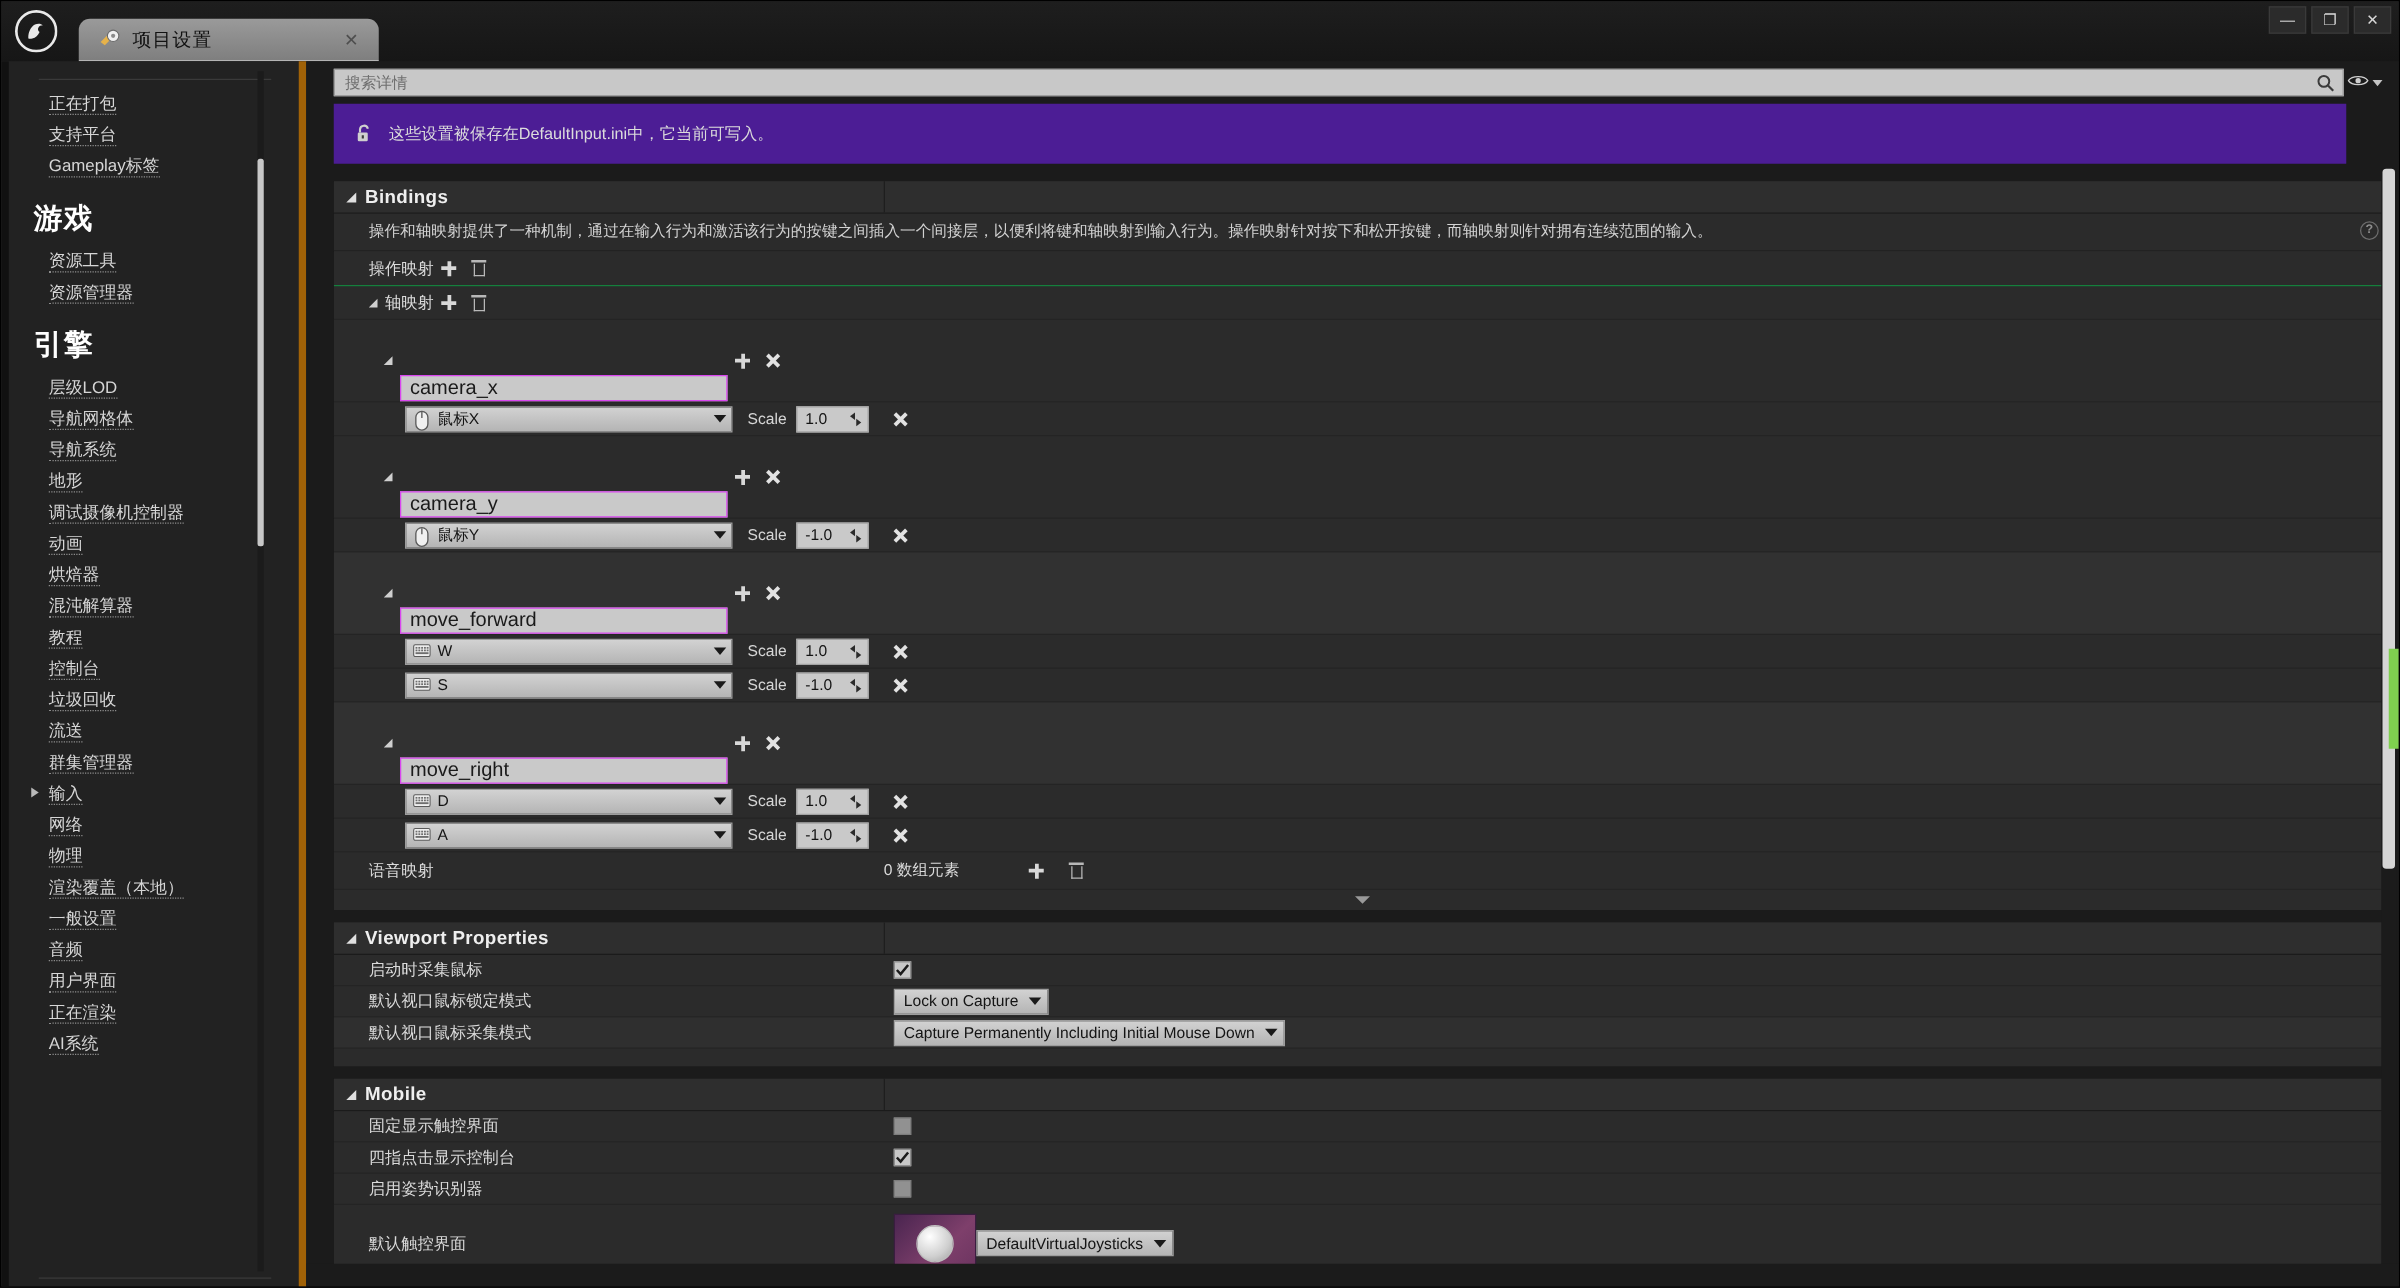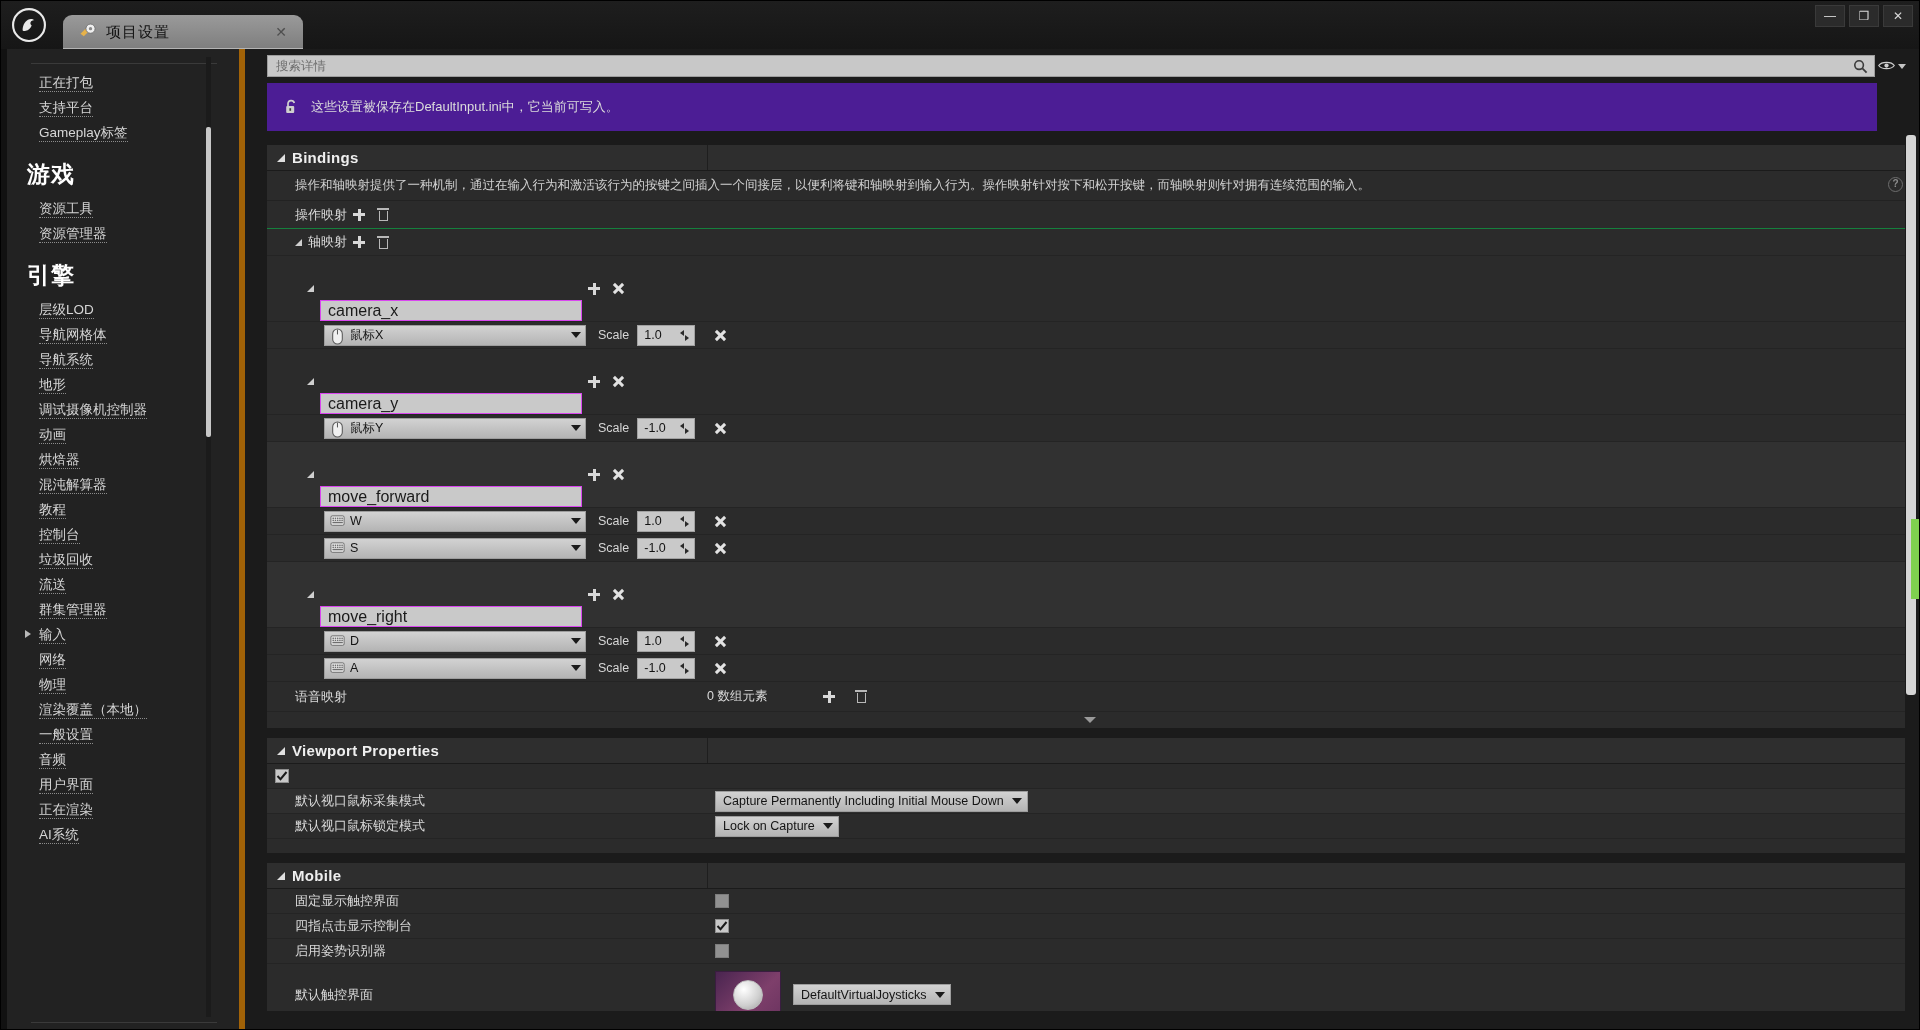--- a/index.html
+++ b/index.html
@@ -982,44 +982,45 @@
           </div>
         </div>
 
         <div class="section">
           <div class="sec-head">
             <span class="tri"></span>
             <span class="sec-title">Viewport Properties</span>
           </div>
 
           <div class="kv-row">
+            <span class="kv-key">启动时采集鼠标</span>
             <span class="kv-val">
               <span class="chk">
                 <svg viewBox="0 0 12 12">
                     <path d="M1.5 6 L4.5 9.2 L10.5 2" fill="none" stroke="#1b1b1b" stroke-width="2"></path>
                   </svg>
               </span>
             </span>
           </div>
 
+          <div class="kv-row">
+            <span class="kv-key">默认视口鼠标锁定模式</span>
+            <span class="kv-val">
+              <span class="wide-combo">
+                <span>Lock on Capture</span>
+                <span class="arrow" style="width:0;height:0;border-left:5px solid transparent;border-right:5px solid transparent;border-top:6px solid #1a1a1a;"></span>
+              </span>
+            </span>
+          </div>
+
           <div class="kv-row alt">
             <span class="kv-key">默认视口鼠标采集模式</span>
             <span class="kv-val">
               <span class="wide-combo">
                 <span>Capture Permanently Including Initial Mouse Down</span>
-                <span class="arrow" style="width:0;height:0;border-left:5px solid transparent;border-right:5px solid transparent;border-top:6px solid #1a1a1a;"></span>
-              </span>
-            </span>
-          </div>
-
-          <div class="kv-row">
-            <span class="kv-key">默认视口鼠标锁定模式</span>
-            <span class="kv-val">
-              <span class="wide-combo">
-                <span>Lock on Capture</span>
                 <span class="arrow" style="width:0;height:0;border-left:5px solid transparent;border-right:5px solid transparent;border-top:6px solid #1a1a1a;"></span>
               </span>
             </span>
           </div>
           <div style="height:14px;background:#2b2b2b;"></div>
         </div>
 
         <div class="section">
           <div class="sec-head">
             <span class="tri"></span>
@@ -1046,21 +1047,21 @@
 
           <div class="kv-row">
             <span class="kv-key">启用姿势识别器</span>
             <span class="kv-val">
               <span class="chk off"></span>
             </span>
           </div>
 
           <div class="kv-row" style="min-height:62px;align-items:center;">
             <span class="kv-key">默认触控界面</span>
-            <span class="kv-val" style="gap:12px;">
+            <span class="kv-val" style="">
               <span class="joy-thumb">
                 <span class="knob"></span>
               </span>
               <span class="wide-combo">
                 <span>DefaultVirtualJoysticks</span>
                 <span class="arrow" style="width:0;height:0;border-left:5px solid transparent;border-right:5px solid transparent;border-top:6px solid #1a1a1a;"></span>
               </span>
             </span>
           </div>
         </div>

